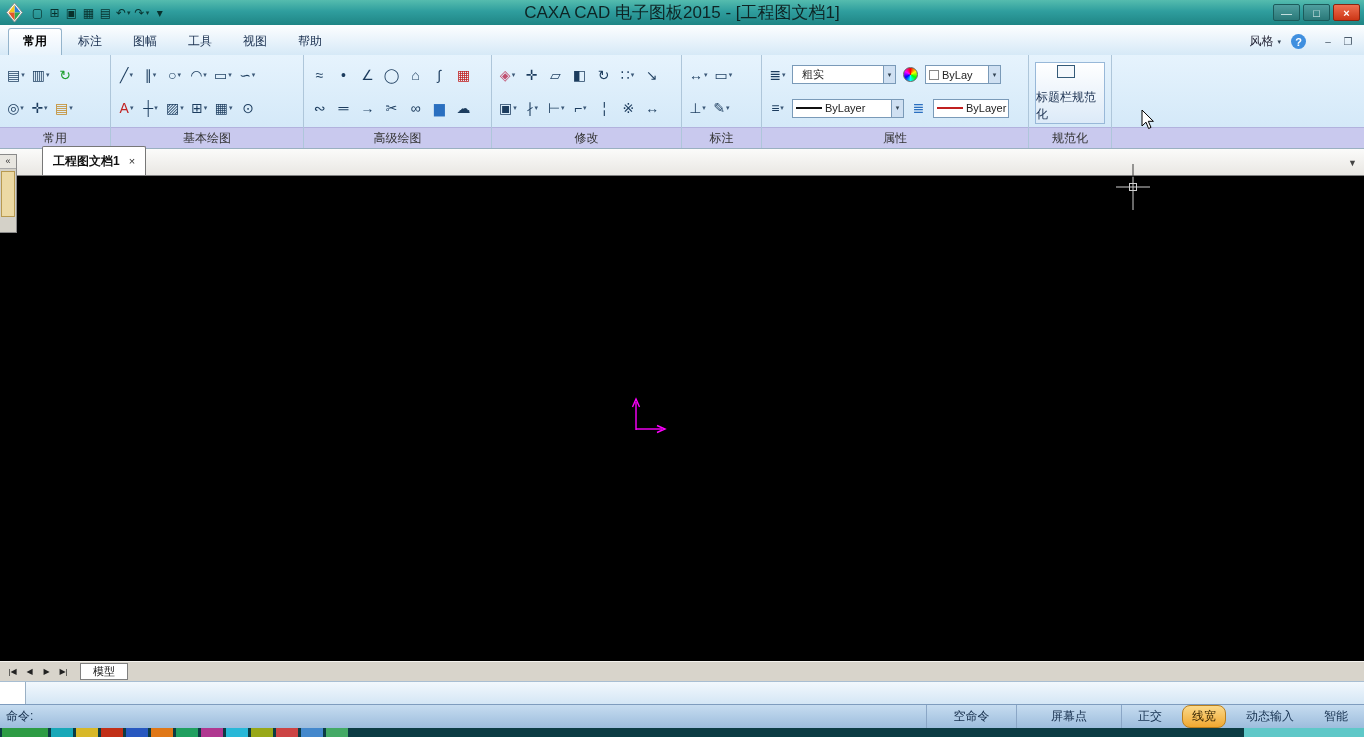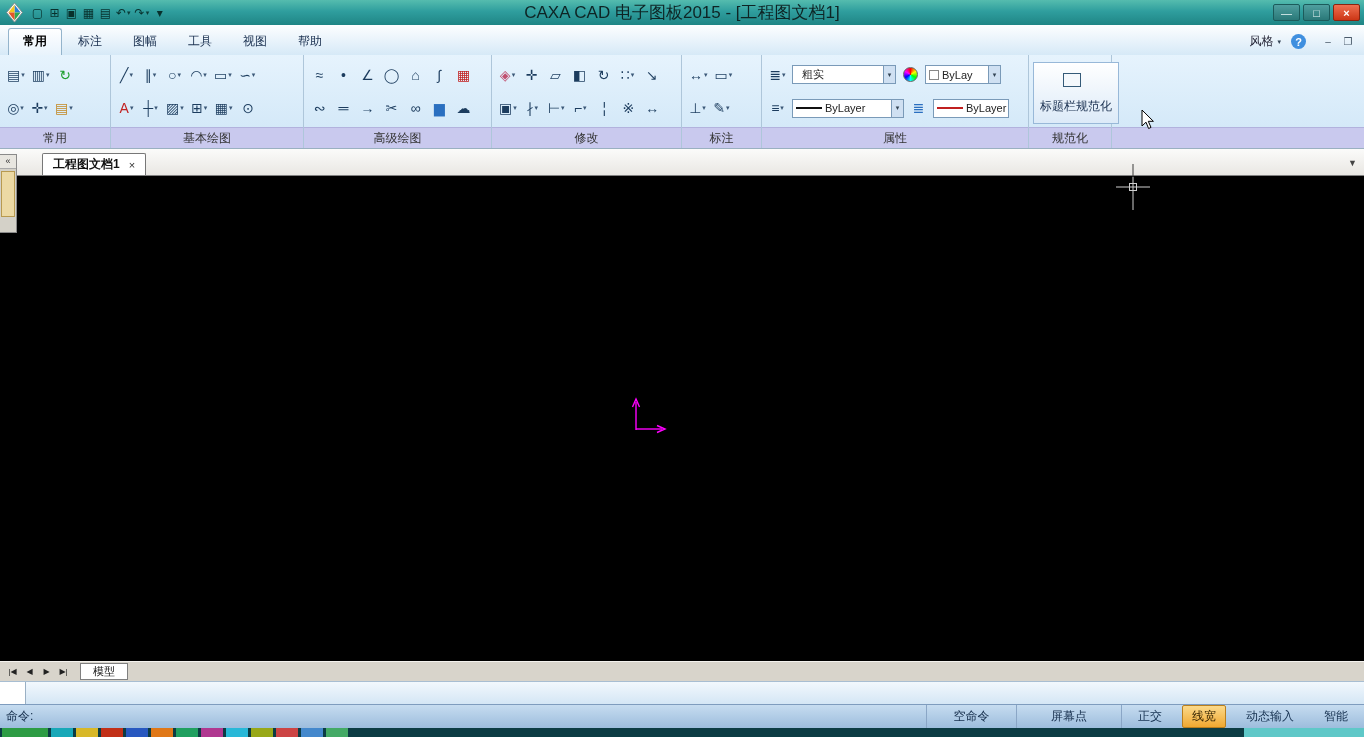--- a/index.html
+++ b/index.html
@@ -44,29 +44,29 @@
   .combo-val { white-space: nowrap; flex: 1; }
   .combo-dd { width: 12px; height: 100%; background: #cfe0f2; border-left: 1px solid #7a9ab8; display: flex; align-items: center; justify-content: center; font-size: 7px; color: #345; }
   .layer-states { display: flex; gap: 1px; }
   .lsi { font-size: 9px; line-height: 1; }
   .wheel { width: 15px; height: 15px; border-radius: 50%; border: 1px solid #666; background: #cc4433; background: conic-gradient(#f00,#ff0,#0f0,#0ff,#00f,#f0f,#f00); }
   .swatch { width: 10px; height: 10px; background: #fff; border: 1px solid #888; flex: none; }
   .linesample { width: 26px; height: 0; border-top: 2px solid #111; flex: none; }
   .linesample.red { border-color: #c02020; }
 
   
-  .std-btn { width: 86px; height: 62px; margin: 3px auto 0; border: 1px solid #98b8d8; background: linear-gradient(#ffffff,#dceaf8); display: flex; flex-direction: column; align-items: center; justify-content: center; gap: 5px; }
+  .std-btn { width: 70px; height: 62px; margin: 3px auto 0; border: 1px solid #98b8d8; background: linear-gradient(#ffffff,#dceaf8); display: flex; flex-direction: column; align-items: center; justify-content: center; gap: 5px; }
   .std-icon { position: relative; width: 18px; height: 14px; margin: 2px 8px 6px 0; border: 1px solid #345a78; background: #f4f8fc; }
   .std-icon::before { content: ""; position: absolute; left: 3px; top: 3px; width: 18px; height: 14px; border: 1px solid #345a78; background: #dce8f4; z-index: -1; }
   .std-icon::after { content: ""; position: absolute; left: 6px; top: 6px; width: 18px; height: 14px; border: 1px solid #345a78; background: #c4d8ec; z-index: -2; }
   .std-label { font-size: 12px; color: #1a3050; }
 
   
   .doc-tabbar { height: 28px; background: linear-gradient(#fbfbfa,#e9e7e3); border-top: 1px solid #9ab0c0; border-bottom: 1px solid #808080; display: flex; align-items: flex-end; padding-left: 42px; position: relative; }
-  .doc-tab { height: 22px; background: #fff; border: 1px solid #777; border-bottom: none; border-radius: 2px 2px 0 0; display: flex; align-items: center; gap: 9px; padding: 0 10px; font-size: 12px; font-weight: bold; color: #111; }
+  .doc-tab { height: 29px; background: #fff; border: 1px solid #777; border-bottom: none; border-radius: 2px 2px 0 0; display: flex; align-items: center; gap: 9px; padding: 0 10px; font-size: 12px; font-weight: bold; color: #111; }
   .tab-close { font-size: 11px; font-weight: normal; color: #333; }
   .tab-list-arrow { position: absolute; right: 7px; top: 9px; font-size: 9px; color: #444; }
 
   
   .workspace { position: relative; height: 485px; background: #000; }
   .axis-svg { position: absolute; left: 620px; top: 220px; }
   .left-strip { position: absolute; left: 0; top: 154px; width: 17px; height: 79px; background: #d4d1c8; border: 1px solid #8a8a8a; border-left: none; z-index: 6; }
   .strip-btn { height: 14px; font-size: 9px; text-align: center; line-height: 13px; color: #333; border-bottom: 1px solid #aaa; background: #e8e6e0; }
   .strip-tab { height: 46px; margin: 2px 1px; background: #ecd9a4; border: 1px solid #b89a50; }
   .crosshair { position: absolute; left: 1114px; top: 164px; z-index: 10; pointer-events: none; }
@@ -84,21 +84,21 @@
 
   
   .sb { height: 24px; background: linear-gradient(#c6dcf0,#9dbddd); border-top: 1px solid #7e9cbe; display: flex; align-items: center; font-size: 12px; color: #142c4a; }
   .sb-prompt { padding-left: 6px; flex: 1; }
   .sb-cell { border-left: 1px solid #8aa6c6; height: 100%; display: flex; align-items: center; justify-content: center; padding: 0 6px; }
   .sb-mode { width: 90px; }
   .sb-coords { width: 200px; }
   .sb-point { width: 105px; }
   .sb-toggles { border-left: 1px solid #8aa6c6; height: 100%; display: flex; align-items: center; padding: 0 6px; gap: 10px; }
   .toggle { padding: 2px 9px; font-size: 12px; color: #15304f; border: 1px solid transparent; border-radius: 2px; }
-  .toggle.active { background: linear-gradient(#fbd98a,#f0a830); border-color: #b97f1e; color: #332200; }
+  .toggle.active { background: linear-gradient(#fbd98a,#f0a830); border-color: #b97f1e; color: #332200; border-radius: 8px; }
 
   
   .taskbar { height: 9px; background: #0c3c44; display: flex; gap: 3px; padding-left: 2px; overflow: hidden; }
   .tb-item { width: 22px; height: 100%; flex: none; }
   .taskbar > :last-child { margin-left: auto; }
 </style>
 </head>
 <body>
 
 <div class="app">

